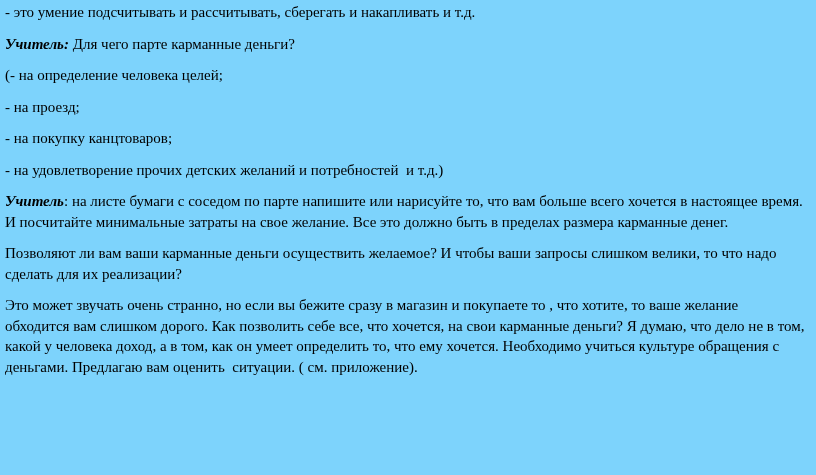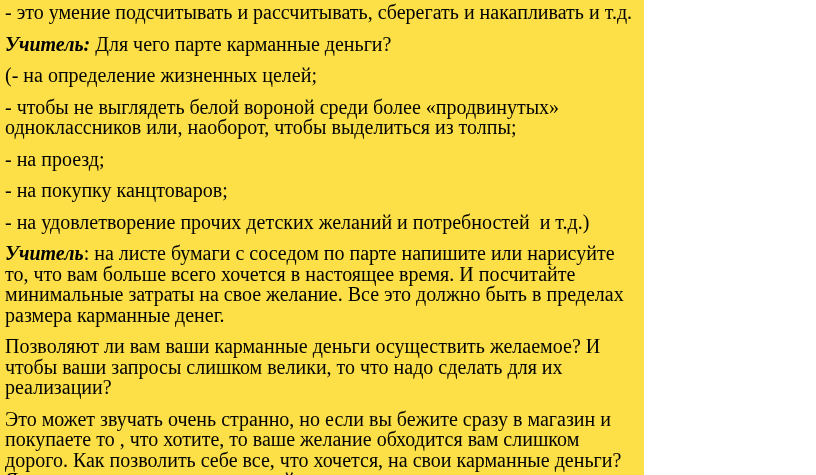--- a/index.html
+++ b/index.html
@@ -7,27 +7,27 @@
     padding: 0;
   }
   body {
     width: 816px;
     height: 475px;
     overflow: hidden;
     background: #ffffff;
   }
   .page {
     box-sizing: border-box;
-    width: 644px;
+    width: 816px;
     height: 475px;
     padding: 2px 10px 0 5px;
-    background: #fde047;
+    background: #7dd3fc;
     color: #000000;
     font-family: "Liberation Serif", "DejaVu Serif", serif;
-    font-size: 20px;
+    font-size: 15px;
     line-height: 20.5px;
     text-align: left;
   }
   .page p {
     margin: 0 0 11px 0;
     white-space: pre-wrap; 
   }
   .run-regular {
     font-weight: normal;
     font-style: normal;
@@ -37,22 +37,21 @@
     font-style: italic;
   }
 </style>
 </head>
 <body>
 
 <div class="page">
   <div>
       <p><span class="run-regular">- это умение подсчитывать и рассчитывать, сберегать и накапливать и т.д.</span></p>
       <p><span class="run-bold-italic">Учитель: </span><span class="run-regular">Для чего парте карманные деньги?</span></p>
-      <p><span class="run-regular">(- на определение жизненных целей;</span></p>
-      <p><span class="run-regular">- чтобы не выглядеть белой вороной среди более «продвинутых» одноклассников или, наоборот, чтобы выделиться из толпы;</span></p>
+      <p><span class="run-regular">(- на определение человека целей;</span></p>
       <p><span class="run-regular">- на проезд;</span></p>
       <p><span class="run-regular">- на покупку канцтоваров;</span></p>
       <p><span class="run-regular">- на удовлетворение прочих детских желаний и потребностей  и т.д.)</span></p>
       <p><span class="run-bold-italic">Учитель</span><span class="run-regular">: на листе бумаги с соседом по парте напишите или нарисуйте то, что вам больше всего хочется в настоящее время. И посчитайте минимальные затраты на свое желание. Все это должно быть в пределах размера карманные денег.</span></p>
       <p><span class="run-regular">Позволяют ли вам ваши карманные деньги осуществить желаемое? И чтобы ваши запросы слишком велики, то что надо сделать для их реализации?</span></p>
       <p><span class="run-regular">Это может звучать очень странно, но если вы бежите сразу в магазин и покупаете то , что хотите, то ваше желание обходится вам слишком дорого. Как позволить себе все, что хочется, на свои карманные деньги? Я думаю, что дело не в том, какой у человека доход, а в том, как он умеет определить то, что ему хочется. Необходимо учиться культуре обращения с деньгами. Предлагаю вам оценить  ситуации. ( см. приложение).</span></p>
     </div>
 </div>
 
 </body></html>

